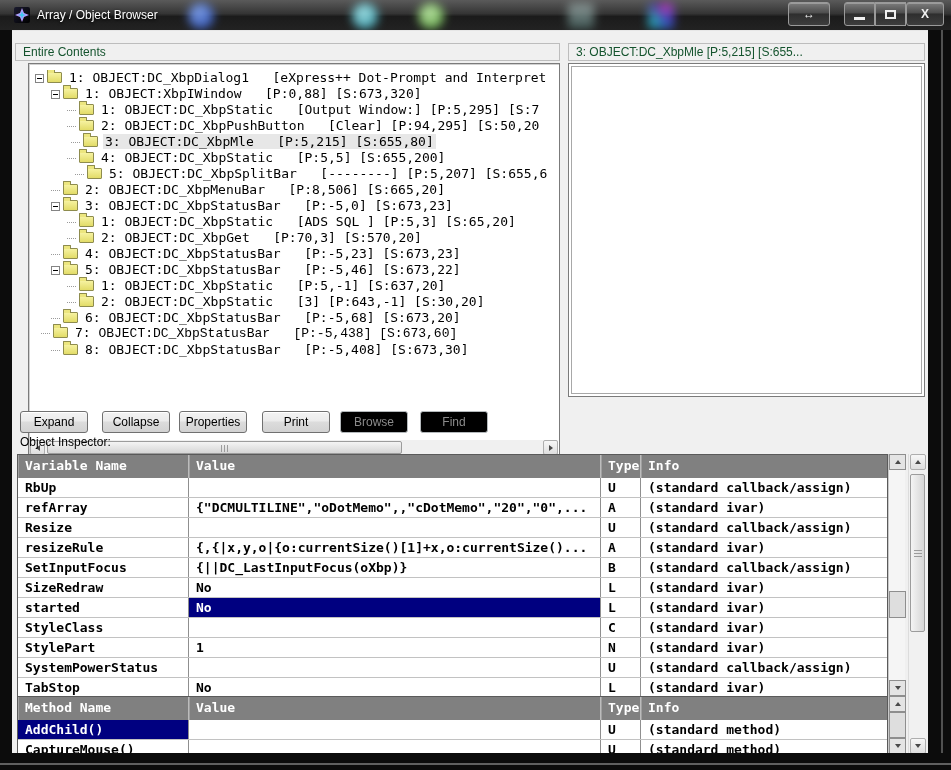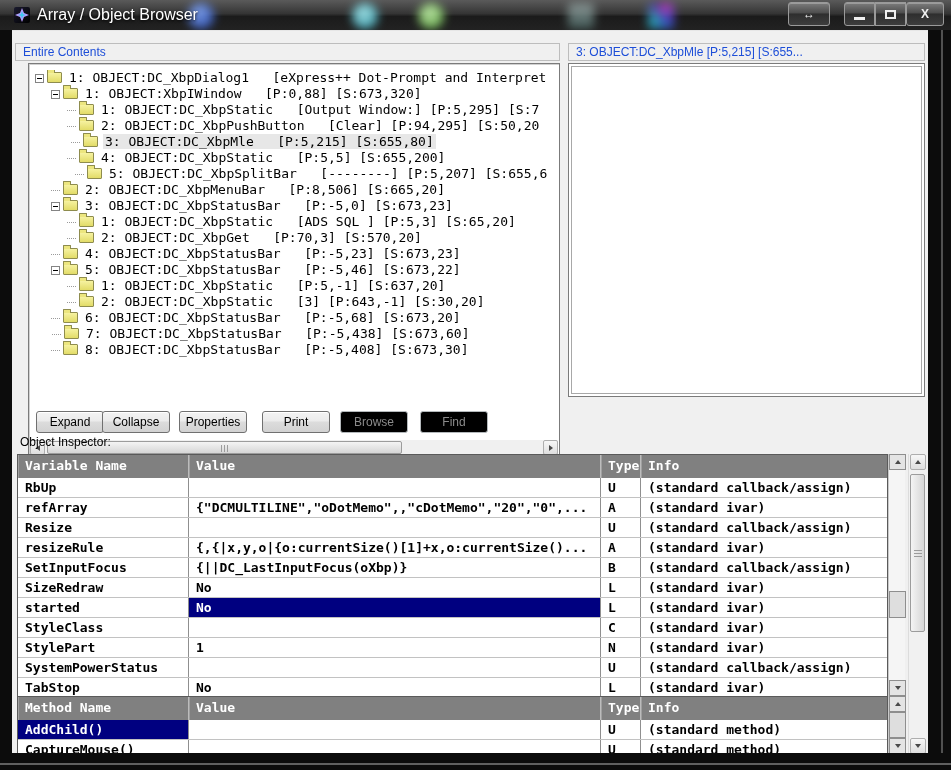--- a/index.html
+++ b/index.html
@@ -9,41 +9,41 @@
 
   
   #titlebar { position:absolute; left:0; top:0; width:951px; height:30px; overflow:hidden;
               background:linear-gradient(#5a5a5a, #353535 45%, #1b1b1b 55%, #222); }
   .glow { position:absolute; top:3px; width:26px; height:26px; border-radius:50%;
           filter:blur(5px); opacity:.85; }
   #app-icon { position:absolute; left:14px; top:7px; width:16px; height:16px;
               background:linear-gradient(135deg,#1a1a2e,#000); border-radius:2px; }
   #app-icon svg { position:absolute; left:1px; top:1px; }
   #window-title { position:absolute; left:37px; top:0; height:30px; line-height:30px;
-                  color:#fff; font-size:16px; text-shadow:0 1px 3px #000; }
+                  color:#fff; font-size:12px; text-shadow:0 1px 3px #000; }
   .cap-btn { position:absolute; top:2px; height:24px; border:1px solid #9a9a9a; border-radius:3px;
              background:linear-gradient(#7d7d7d, #4d4d4d 45%, #2e2e2e 50%, #3d3d3d);
              color:#f0f0f0; font-size:12px; display:flex; align-items:center; justify-content:center;
              box-shadow:inset 0 1px 0 rgba(255,255,255,.25); }
   #btn-resize { left:788px; width:42px; }
   #btn-min    { left:844px; width:31px; border-radius:3px 0 0 3px; }
   #btn-max    { left:875px; width:31px; border-radius:0; }
   #btn-close  { left:906px; width:38px; font-weight:bold; }
   .glyph-min { width:11px; height:3px; background:#efefef; margin-top:8px; }
   .glyph-max { width:11px; height:9px; border:2px solid #efefef; background:transparent; }
 
   
   #client { position:absolute; left:12px; top:30px; width:916px; height:723px;
             background:#f0f0f0; border-top:1px solid #e6e6e6; overflow:hidden; }
   #edge-right  { position:absolute; right:8px; top:30px; width:2px; height:723px; background:#8a8a8a; opacity:.55; }
   #edge-bottom { position:absolute; left:0; bottom:5px; width:951px; height:2px; background:#9a9a9a; opacity:.6; }
 
   
   .header-bar { position:absolute; top:12px; height:18px; background:#f0f0f0;
-                border:1px solid #bdbdbd; font-size:12px; color:#1d4ed8;
+                border:1px solid #bdbdbd; font-size:12px; color:#14532d;
                 padding-left:7px; line-height:16px; overflow:hidden; white-space:nowrap; }
   #left-header-bar  { left:3px;   width:545px; }
   #right-header-bar { left:556px; width:357px; }
 
   
   #tree-panel { position:absolute; left:16px; top:32px; width:532px; height:394px;
                 background:#fff; border:1px solid #7b7b7b;
                 box-shadow:inset 1px 1px 0 rgba(0,0,0,.18); overflow:hidden; }
   #tree-inner { position:absolute; left:2px; top:6px; right:2px; bottom:17px; overflow:hidden; }
   .tree-row { height:16px; line-height:16px; white-space:pre;
@@ -174,40 +174,40 @@
           <div class="tree-row" style="padding-left: 44px;"><span class="dots"></span><span class="folder"></span><span class="tlabel">5: OBJECT:DC_XbpSplitBar   [--------] [P:5,207] [S:655,6</span></div>
           <div class="tree-row" style="padding-left: 20px;"><span class="dots"></span><span class="folder"></span><span class="tlabel">2: OBJECT:DC_XbpMenuBar   [P:8,506] [S:665,20]</span></div>
           <div class="tree-row" style="padding-left: 20px;"><span class="toggle"></span><span class="folder"></span><span class="tlabel">3: OBJECT:DC_XbpStatusBar   [P:-5,0] [S:673,23]</span></div>
           <div class="tree-row" style="padding-left: 36px;"><span class="dots"></span><span class="folder"></span><span class="tlabel">1: OBJECT:DC_XbpStatic   [ADS SQL ] [P:5,3] [S:65,20]</span></div>
           <div class="tree-row" style="padding-left: 36px;"><span class="dots"></span><span class="folder"></span><span class="tlabel">2: OBJECT:DC_XbpGet   [P:70,3] [S:570,20]</span></div>
           <div class="tree-row" style="padding-left: 20px;"><span class="dots"></span><span class="folder"></span><span class="tlabel">4: OBJECT:DC_XbpStatusBar   [P:-5,23] [S:673,23]</span></div>
           <div class="tree-row" style="padding-left: 20px;"><span class="toggle"></span><span class="folder"></span><span class="tlabel">5: OBJECT:DC_XbpStatusBar   [P:-5,46] [S:673,22]</span></div>
           <div class="tree-row" style="padding-left: 36px;"><span class="dots"></span><span class="folder"></span><span class="tlabel">1: OBJECT:DC_XbpStatic   [P:5,-1] [S:637,20]</span></div>
           <div class="tree-row" style="padding-left: 36px;"><span class="dots"></span><span class="folder"></span><span class="tlabel">2: OBJECT:DC_XbpStatic   [3] [P:643,-1] [S:30,20]</span></div>
           <div class="tree-row" style="padding-left: 20px;"><span class="dots"></span><span class="folder"></span><span class="tlabel">6: OBJECT:DC_XbpStatusBar   [P:-5,68] [S:673,20]</span></div>
-          <div class="tree-row" style="padding-left: 21px;"><span class="dots"></span><span class="folder"></span><span class="tlabel">7: OBJECT:DC_XbpStatusBar   [P:-5,438] [S:673,60]</span></div>
+          <div class="tree-row" style="padding-left: 10px; font-family: Liberation Mono, monospace;"><span class="dots"></span><span class="folder"></span><span class="tlabel">7: OBJECT:DC_XbpStatusBar   [P:-5,438] [S:673,60]</span></div>
           <div class="tree-row" style="padding-left: 20px;"><span class="dots"></span><span class="folder"></span><span class="tlabel">8: OBJECT:DC_XbpStatusBar   [P:-5,408] [S:673,30]</span></div>
         </div>
       <div class="sb7-track-h">
         <div class="sb7-btn" style="left:0;top:0;width:15px;height:15px">
             <span class="tri left"></span>
           </div>
         <div class="sb7-thumb-h" style="left:17px;width:355px"></div>
         <div class="sb7-btn" style="right:0;top:0;width:15px;height:15px">
             <span class="tri right"></span>
           </div>
       </div>
     </div>
 
     <div id="preview-panel">
       <div id="preview-inner"></div>
     </div>
 
     <div id="button-row">
-        <button class="win-btn" style="left: 24px;">Expand</button>
+        <button class="win-btn" style="left: 8px;">Expand</button>
         <button class="win-btn" style="left: 90px;">Collapse</button>
         <button class="win-btn" style="left: 167px;">Properties</button>
         <button class="win-btn" style="left: 250px;">Print</button>
         <button class="win-btn" disabled="" style="left: 328px;">Browse</button>
         <button class="win-btn" disabled="" style="left: 408px;">Find</button>
       </div>
 
     <div id="inspector-label">Object Inspector:</div>
 
     <div class="otable" id="variables-table">

